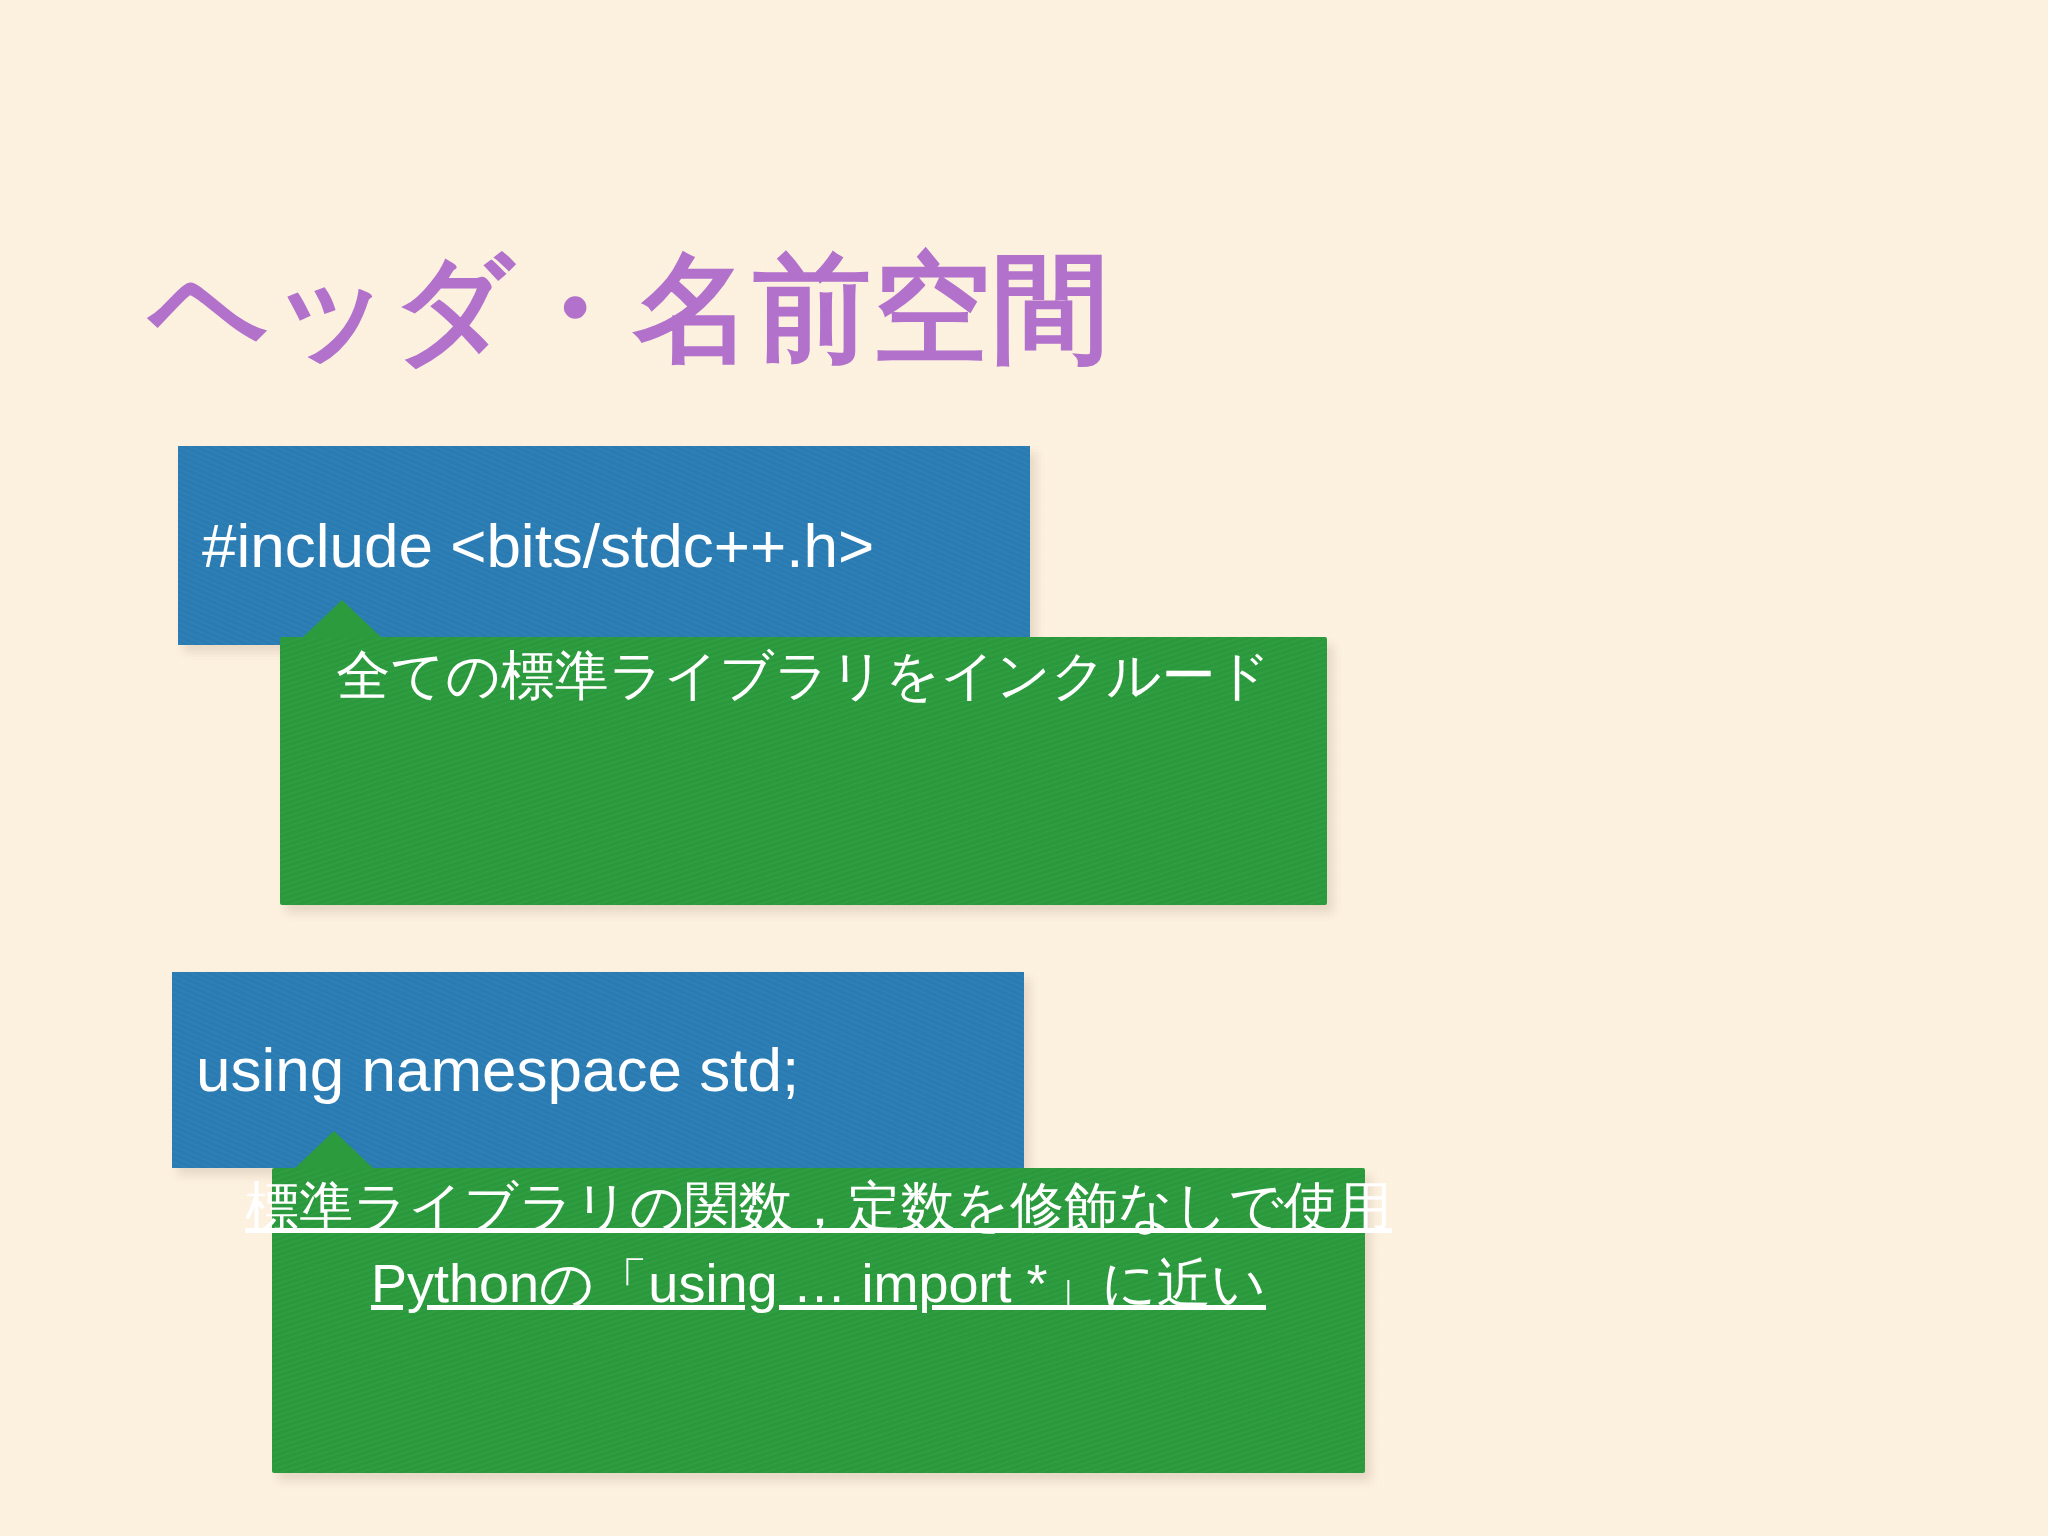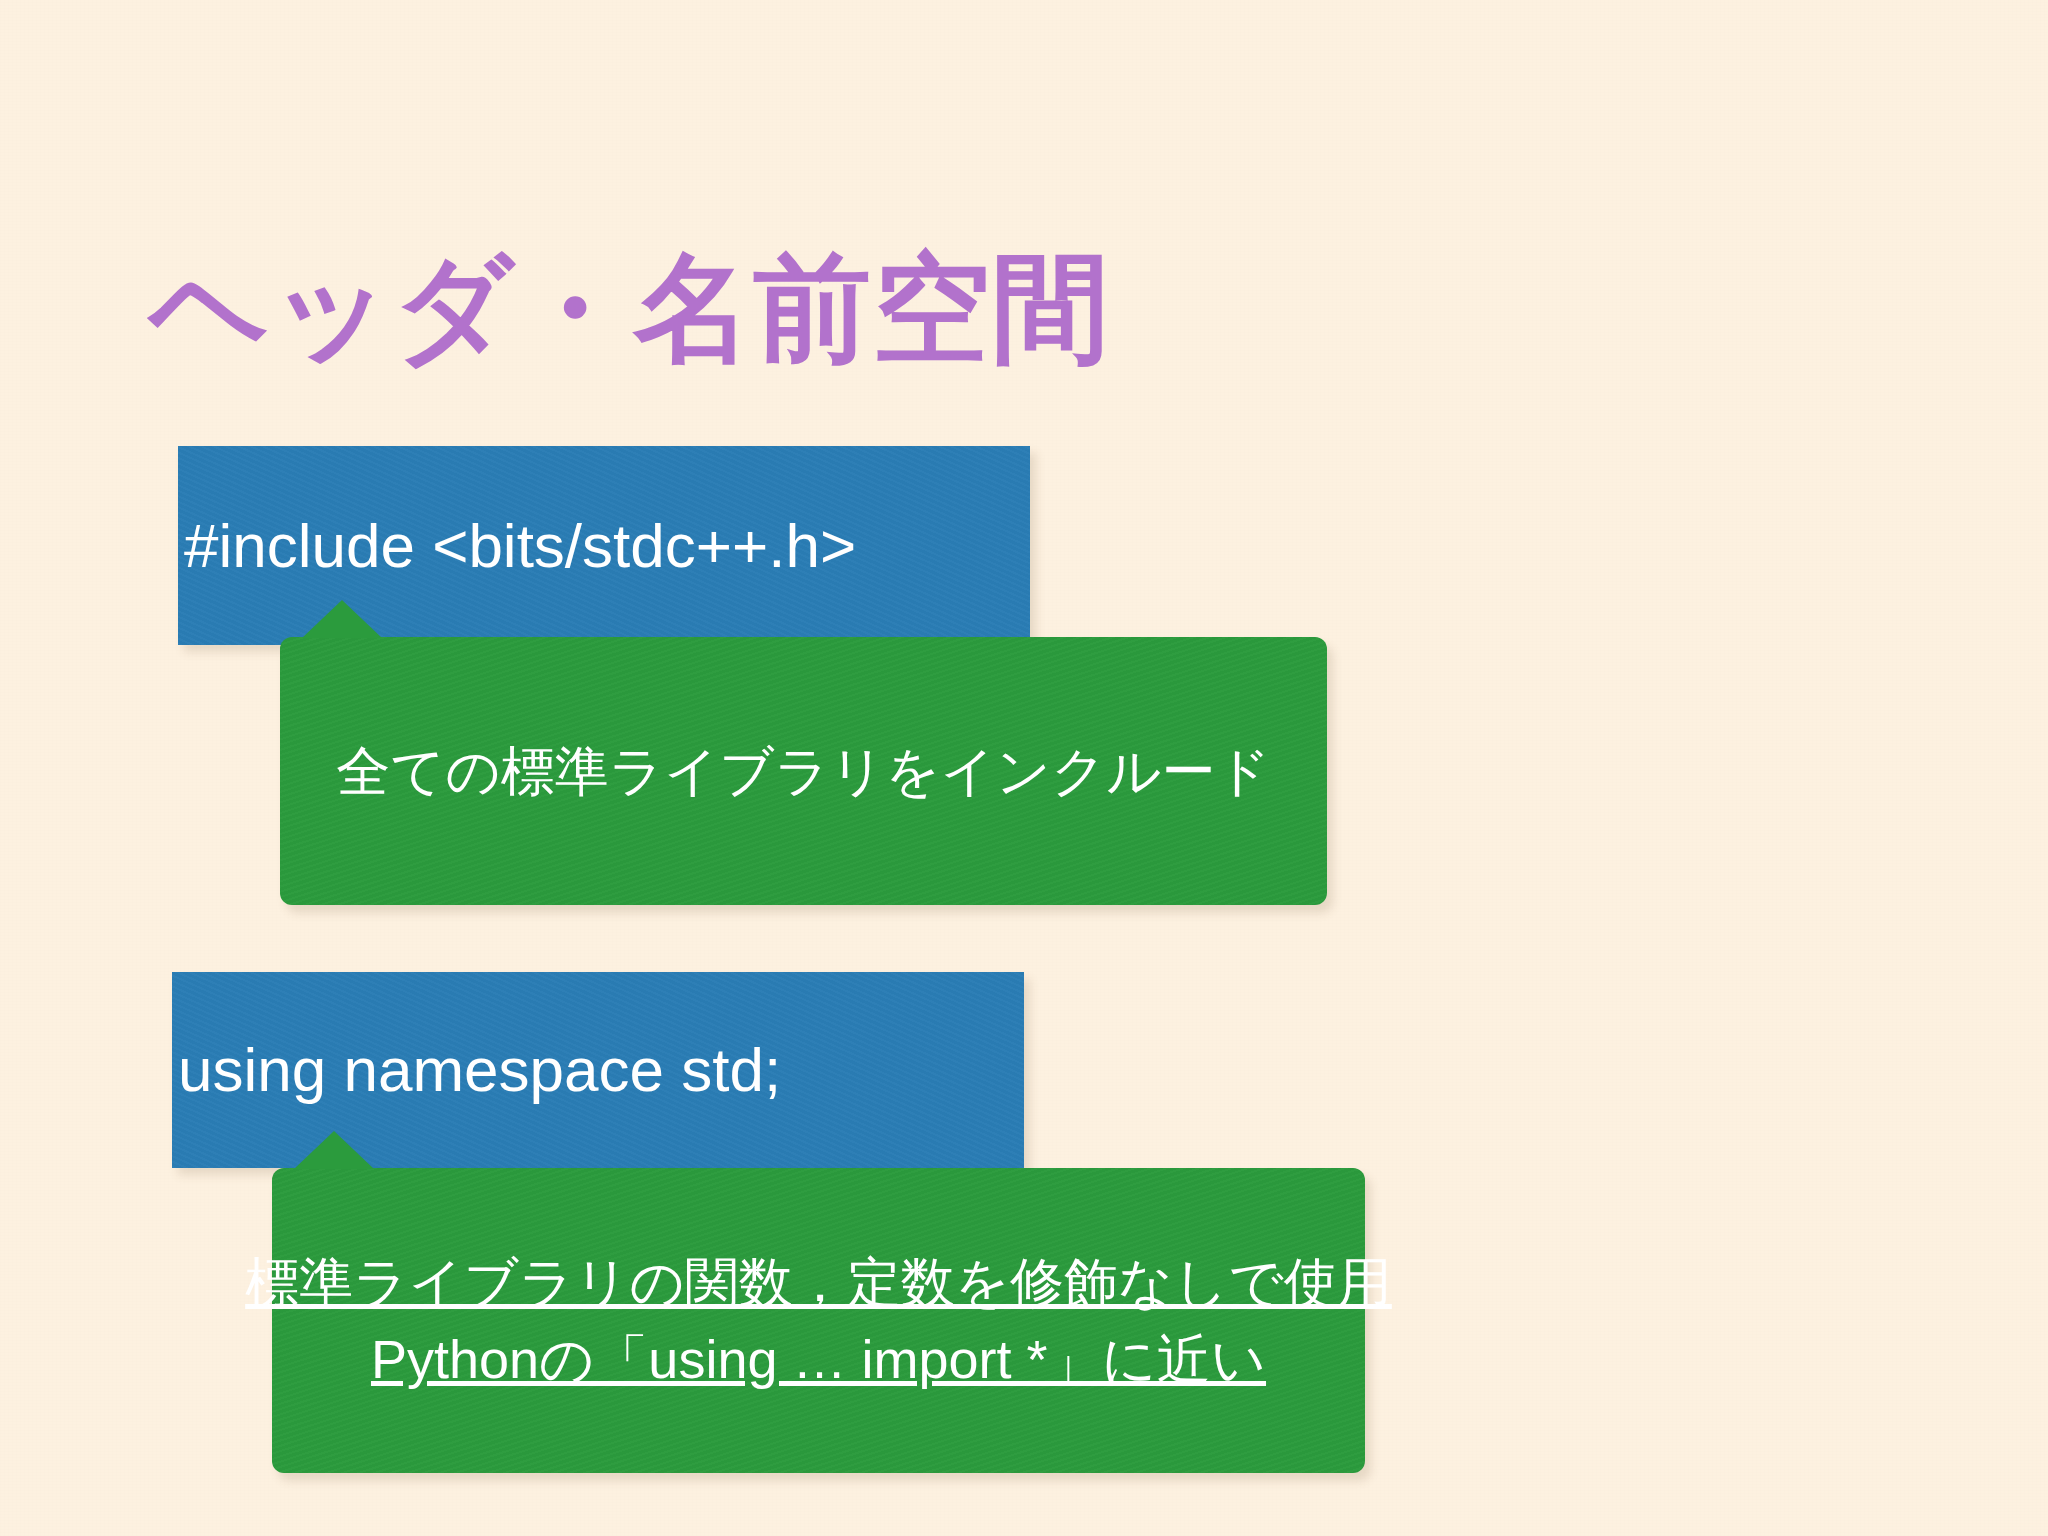--- a/index.html
+++ b/index.html
@@ -45,21 +45,21 @@
 
   
   .code-box {
     position: absolute;
     background: #2a7db5;
     color: #ffffff;
     font-size: 62px;
     line-height: 1;
     display: flex;
     align-items: center;
-    padding-left: 6px;
+    padding-left: 24px;
     box-sizing: border-box;
     box-shadow: 6px 7px 9px rgba(120, 95, 60, .16);
     white-space: nowrap;
   }
   .code-box::after {
     content: "";
     position: absolute;
     inset: 0;
     pointer-events: none;
     opacity: .5;
@@ -79,26 +79,26 @@
     top: 972px;
     width: 852px;
     height: 196px;
   }
 
   
   .note-box {
     position: absolute;
     background: #2b9b3d;
     color: #ffffff;
-    border-radius: 12px;
+    border-radius: 2px;
     box-sizing: border-box;
     display: flex;
     flex-direction: column;
     align-items: center;
-    justify-content: center;
+    justify-content: flex-start;
     text-align: center;
     font-size: 54px;
     line-height: 1.42;
     box-shadow: 6px 8px 10px rgba(120, 95, 60, .16);
   }
   .note-box::after {
     content: "";
     position: absolute;
     inset: 0;
     border-radius: 14px;

